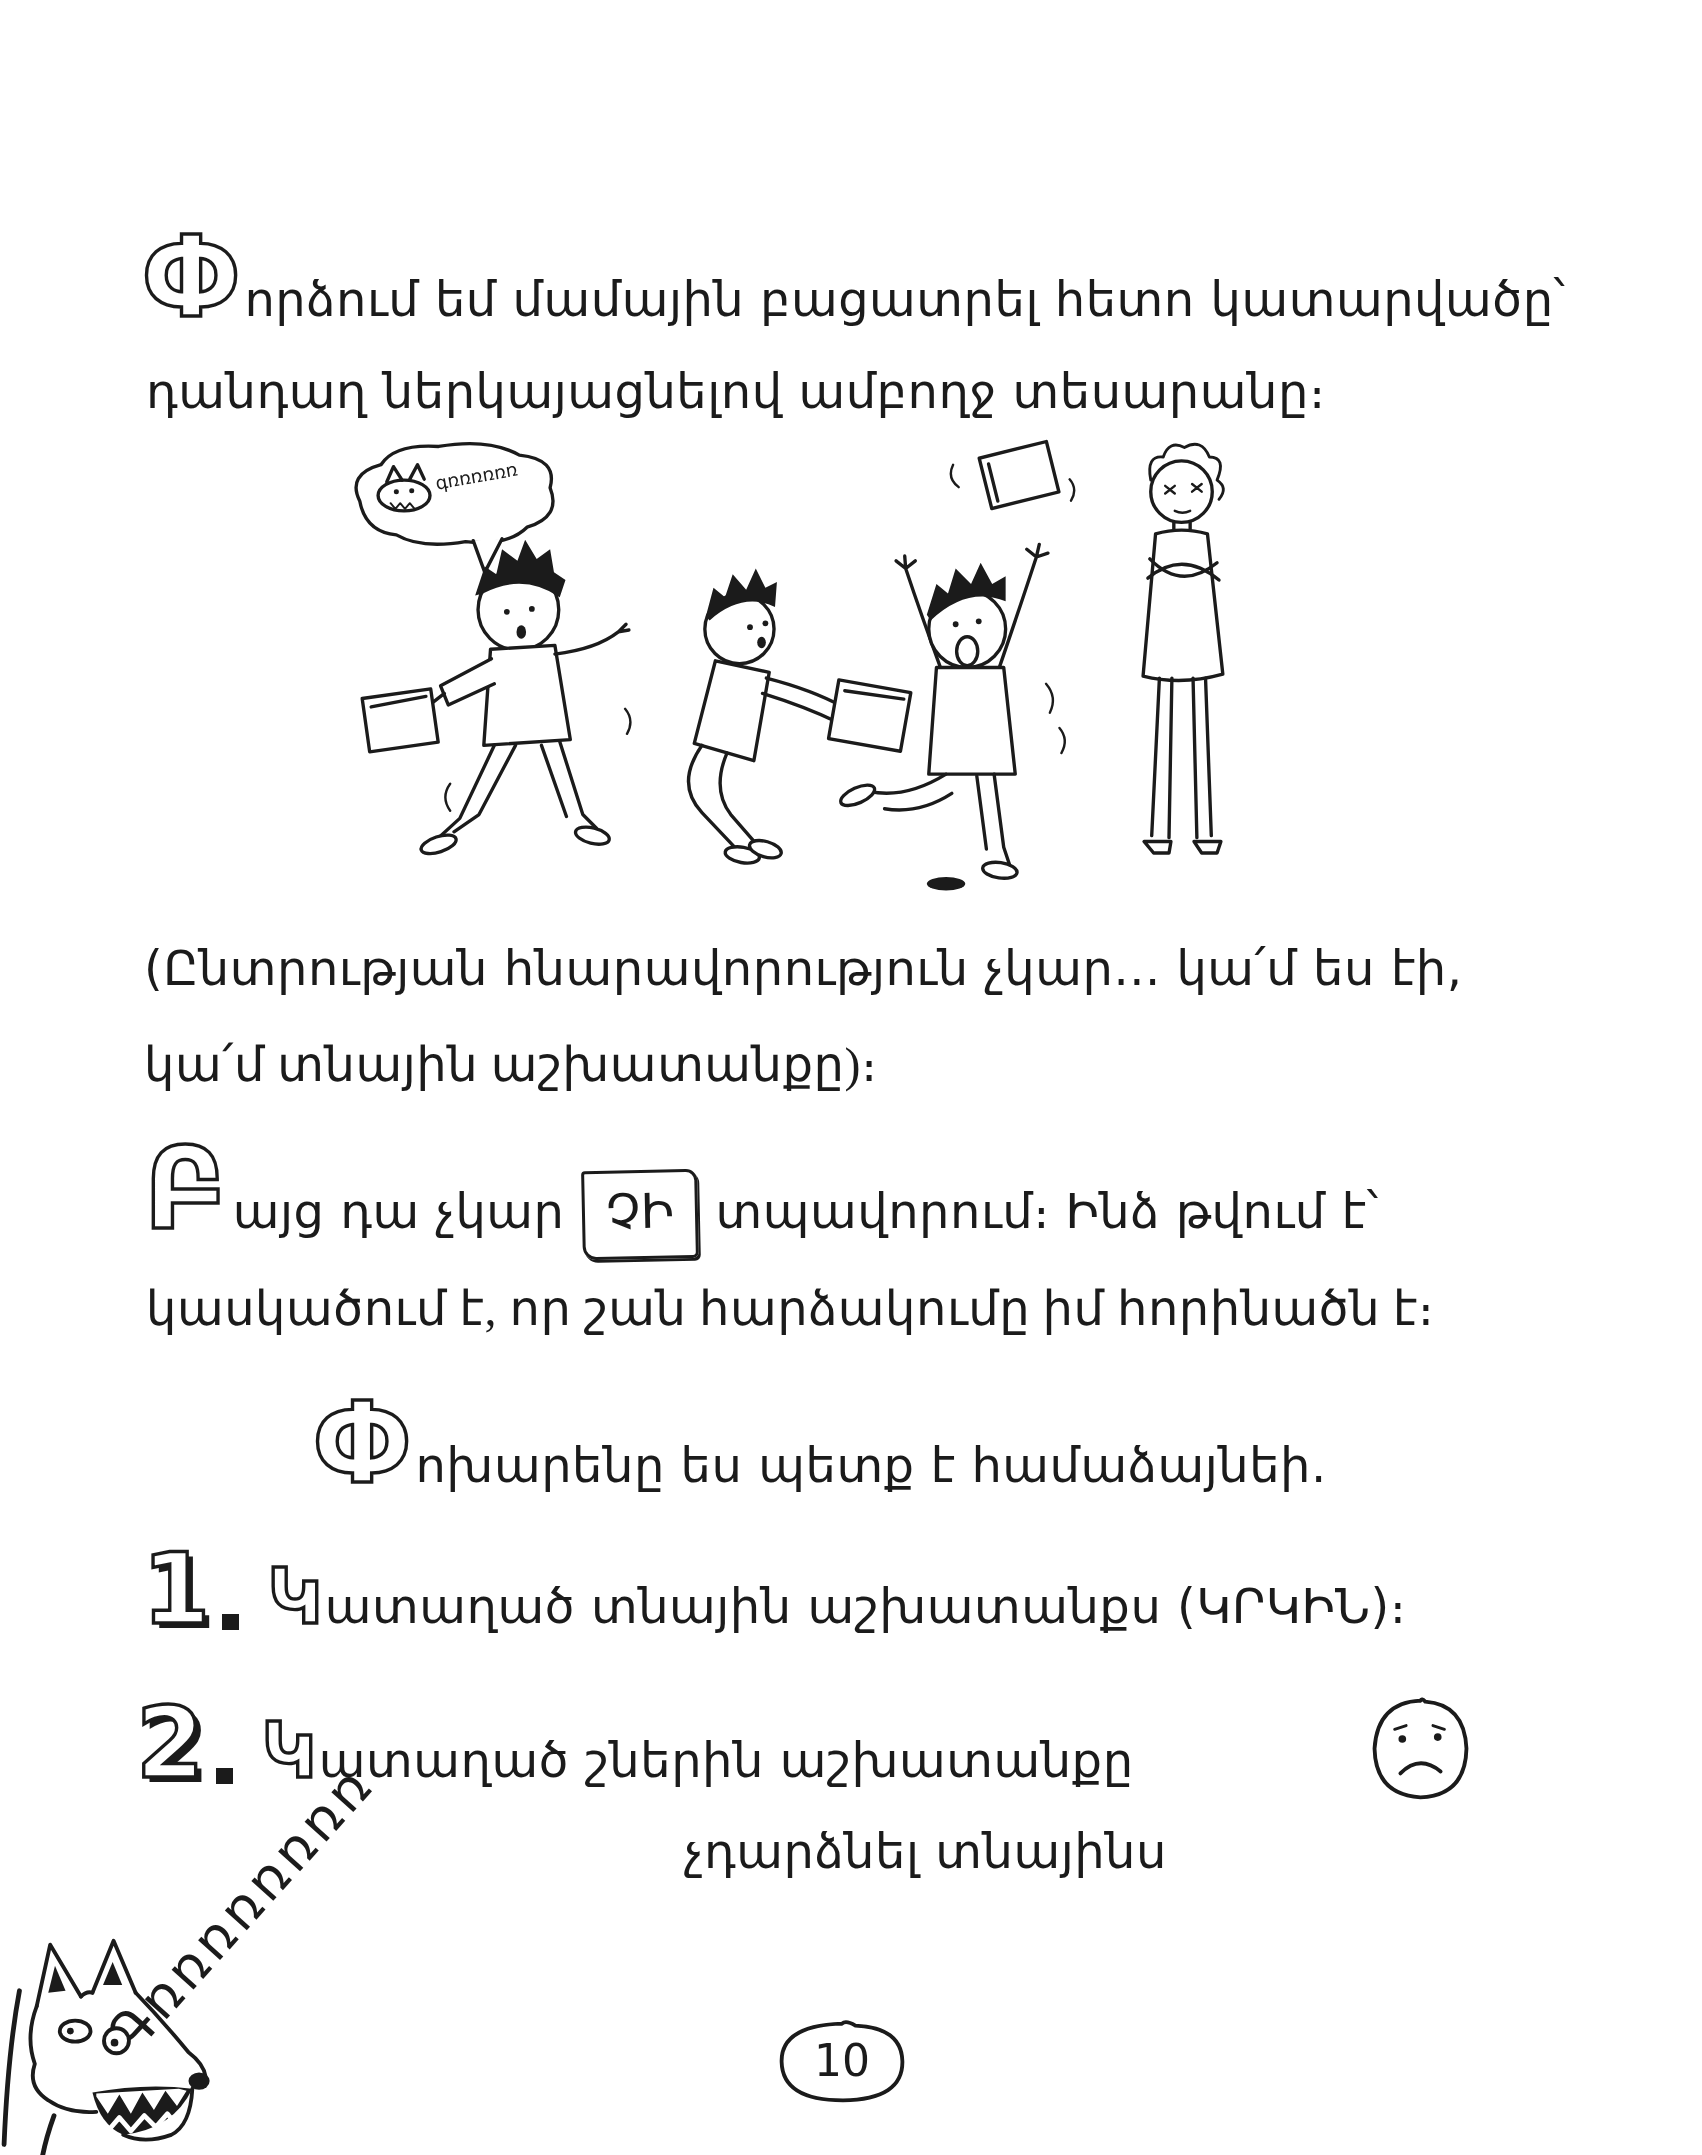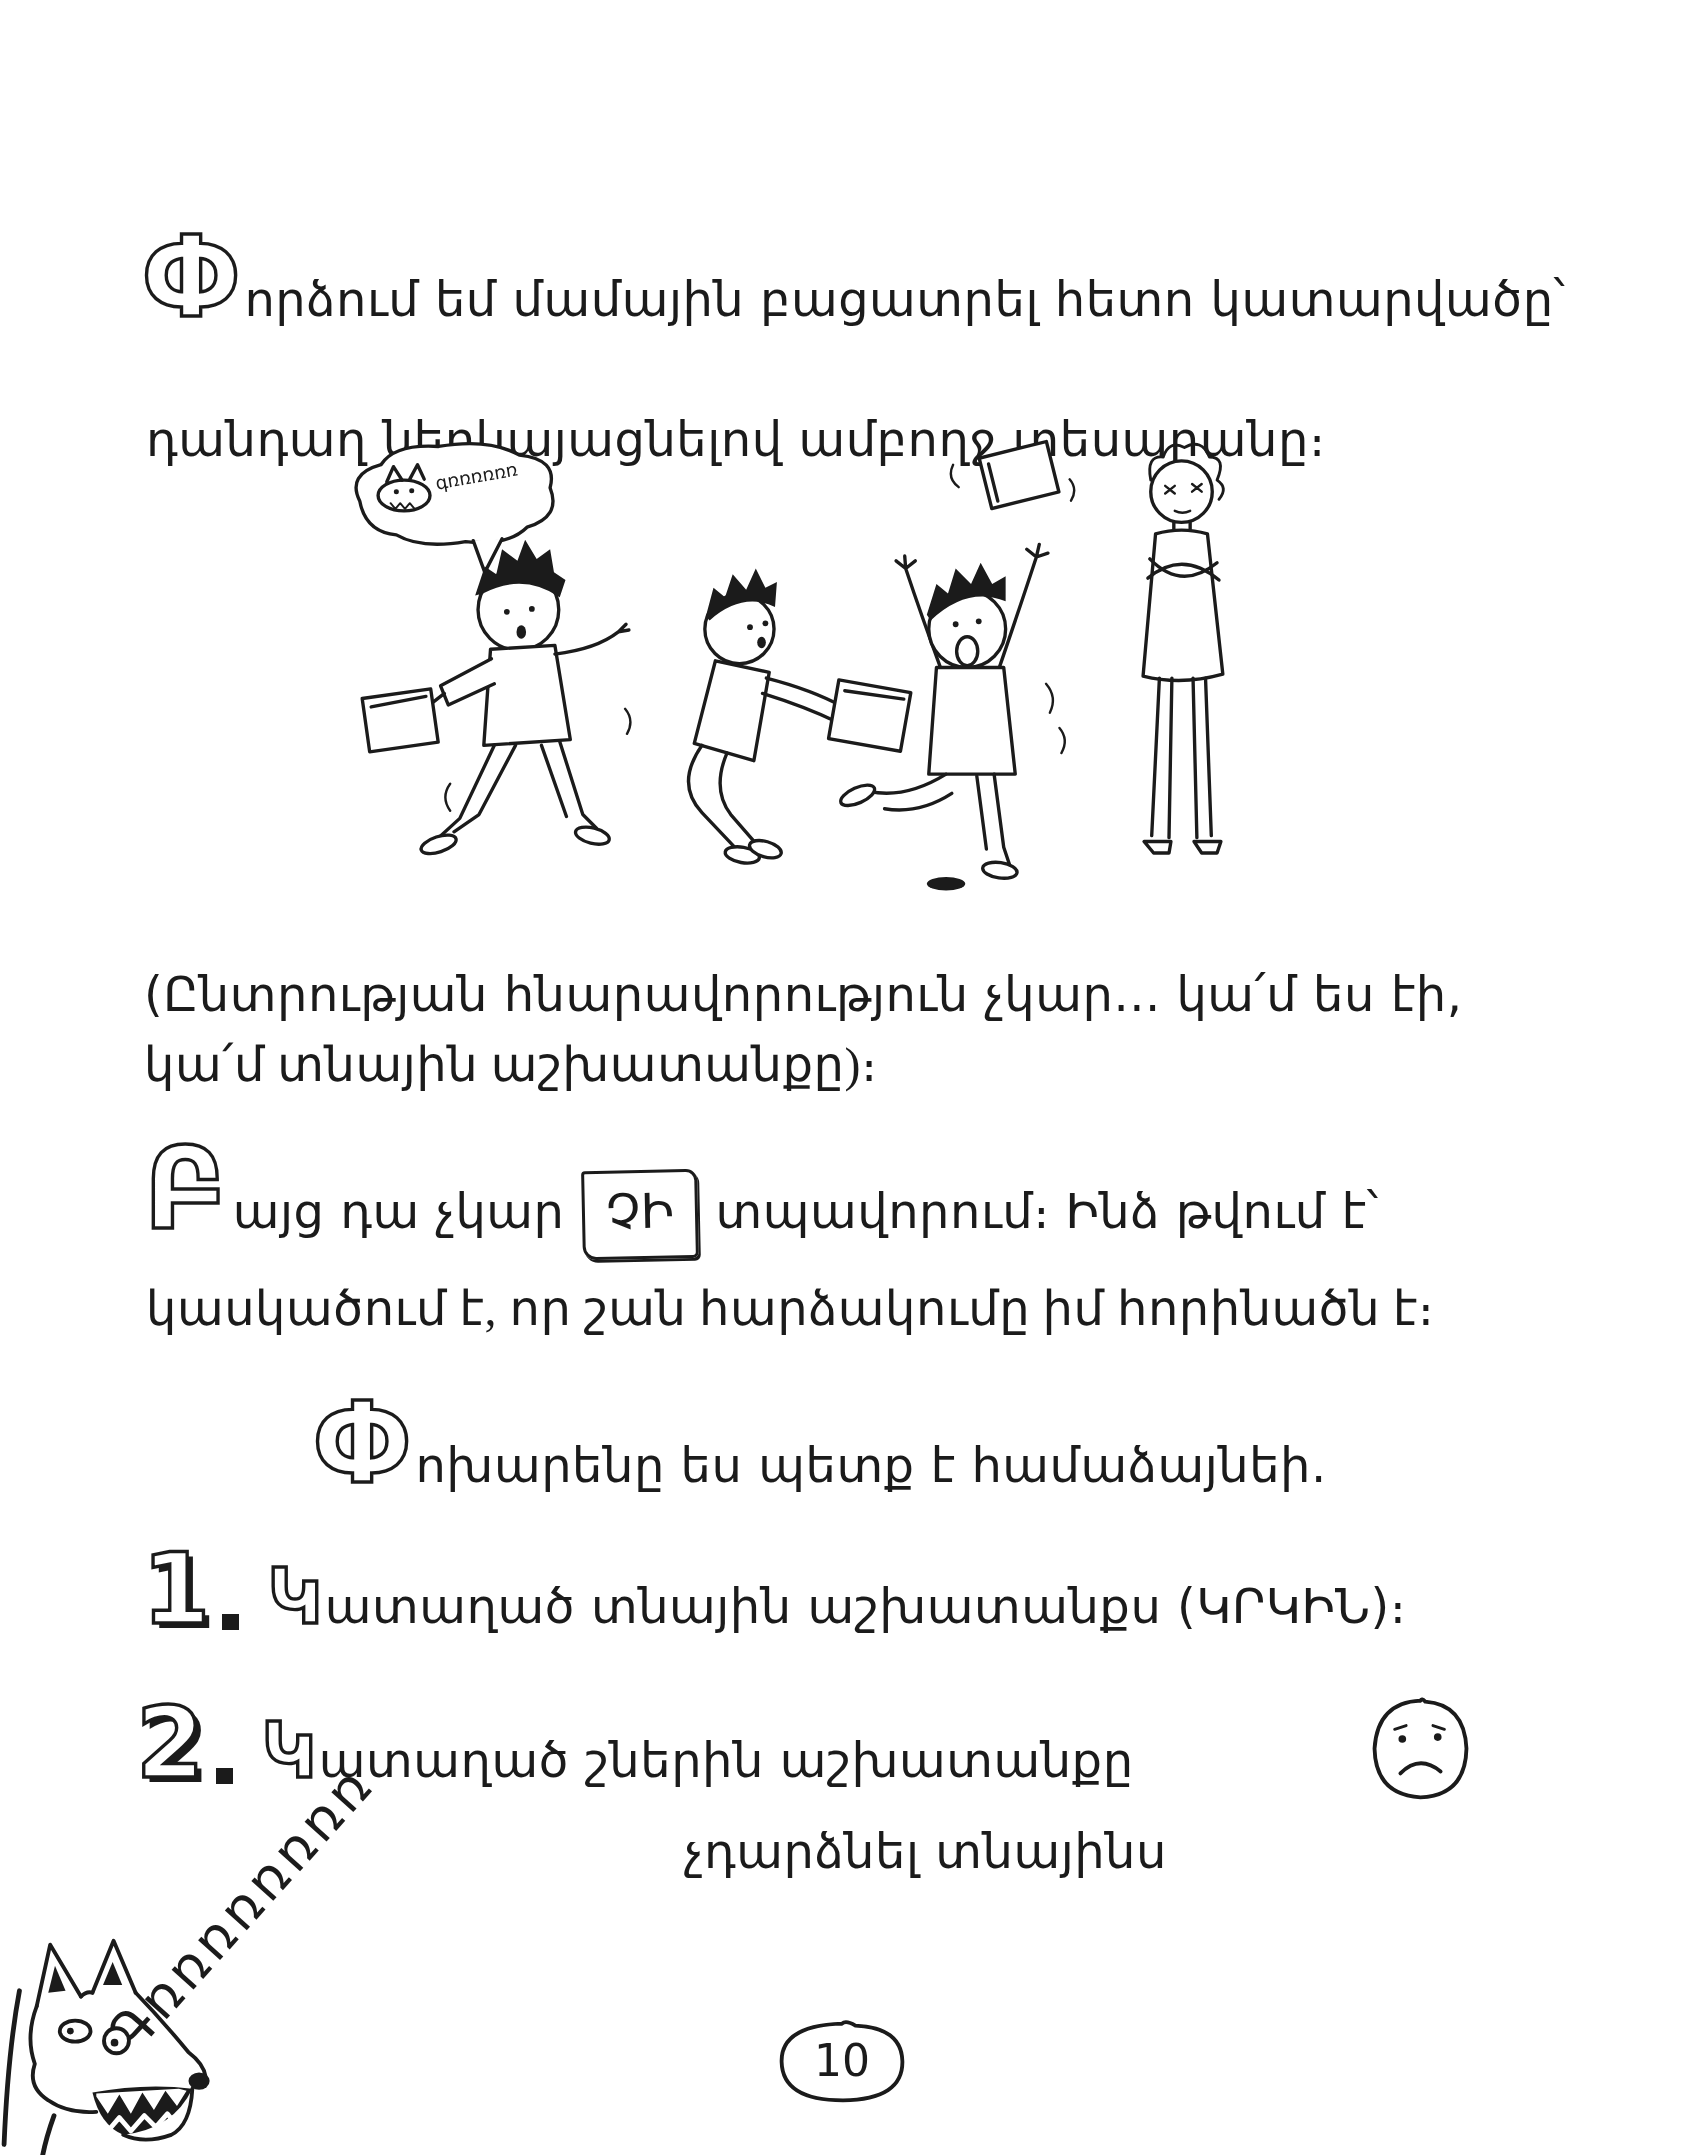--- a/index.html
+++ b/index.html
@@ -42,21 +42,21 @@
 </style>
 </head>
 <body>
 
 <div class="page">
 
   <div class="text-line" style="left:144px;top:229px;">
     <span class="outline-glyph drop-cap">Փ</span>
     <span class="plain">որձում եմ մամային բացատրել հետո կատարվածը՝</span>
   </div>
-  <div class="text-line" style="left:146px;top:363px;margin-top:48px;">
+  <div class="text-line" style="left:146px;top:363px;">
     <span class="plain">դանդաղ ներկայացնելով ամբողջ տեսարանը։</span>
   </div>
 
   <div class="abs" style="left:331px;top:432px;">
     <svg width="937" height="471" viewBox="0 0 975 490" fill="none" stroke="#1b1b1b" stroke-width="3.5" stroke-linecap="round" stroke-linejoin="round">
 
       <g>
         <path d="M30,72 Q16,44 52,34 Q66,12 112,15 Q164,6 196,24 Q236,28 228,58 Q240,88 204,99 Q184,119 140,114 Q94,122 68,107 Q36,104 30,72 Z" fill="#ffffff"></path>
         <path d="M148,113 L160,146 L178,111" fill="#ffffff"></path>
         <ellipse cx="76" cy="66" rx="27" ry="16"></ellipse>
@@ -136,21 +136,21 @@
         <path d="M878,82 q8,4 16,0" stroke-width="2.5"></path>
         <path d="M877,94 L877,104 M894,94 L894,104"></path>
         <path d="M858,106 Q885,98 912,106 L928,252 Q885,264 845,254 Z" fill="#ffffff"></path>
         <path d="M852,132 Q885,166 922,136 M850,152 Q886,122 924,154"></path>
         <path d="M862,256 L854,420 M875,256 L872,422 M897,256 L901,422 M910,256 L916,420"></path>
         <path d="M846,426 L874,426 L872,438 L856,438 Z M898,426 L926,426 L922,438 L906,438 Z" fill="#ffffff"></path>
       </g>
     </svg>
   </div>
 
-  <div class="text-line" style="left:144px;top:966px;">
+  <div class="text-line" style="left:144px;top:940px;">
     <span class="plain">(Ընտրության հնարավորություն չկար... կա՛մ ես էի,</span>
   </div>
   <div class="text-line" style="left:144px;top:1036px;font-family:Liberation Serif, serif;">
     <span class="plain">կա՛մ տնային աշխատանքը)։</span>
   </div>
 
   <div class="text-line" style="left:144px;top:1141px;">
     <span class="outline-glyph drop-cap">Բ</span>
     <span class="plain">այց դա չկար</span>
     <span class="chi-box">

